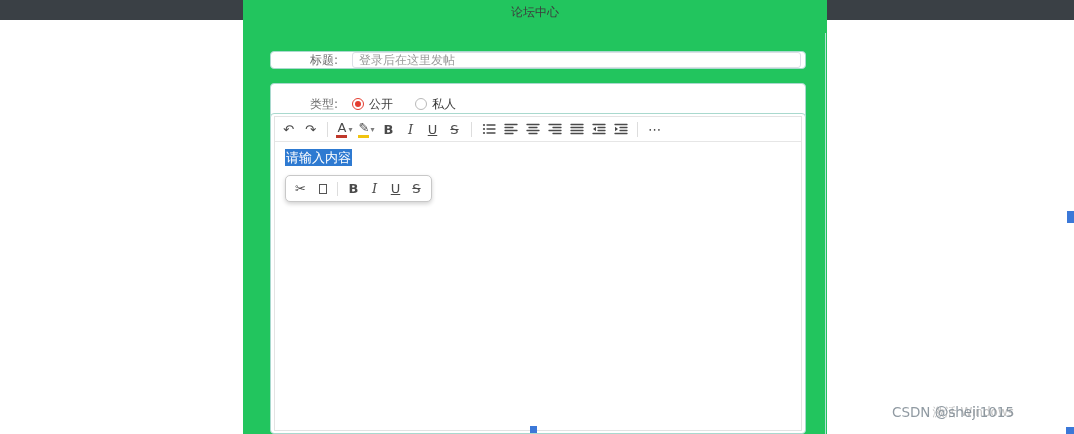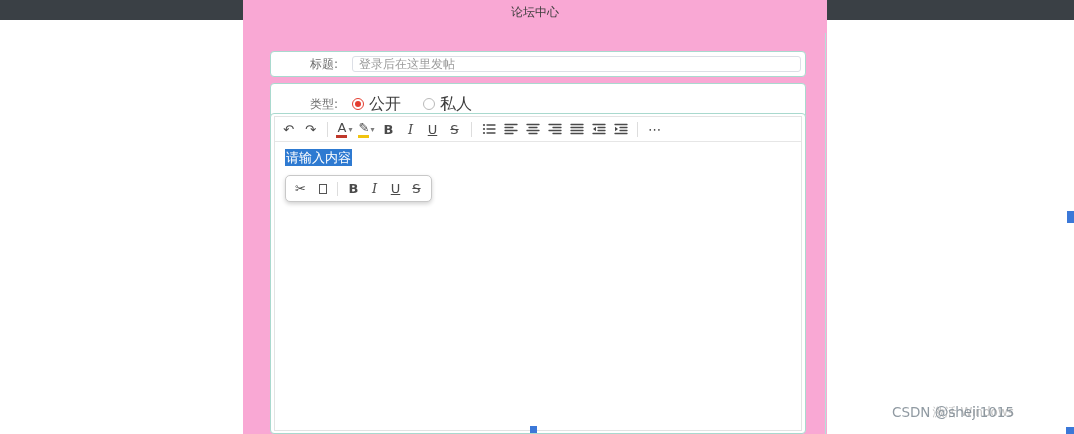--- a/index.html
+++ b/index.html
@@ -4,30 +4,30 @@
 <style>
   * { margin:0; padding:0; box-sizing:border-box; }
   html,body { width:1074px; height:434px; }
   body {
     position:relative; overflow:hidden; background:#fff;
     font-family:"DejaVu Sans", sans-serif; font-size:12px; color:#333;
   }
   
   .topbar { position:absolute; left:0; top:0; width:1074px; height:20px; background:#3a4045; }
   
-  .column { position:absolute; left:243px; top:0; width:584px; height:434px; background:#f9a8d4; }
+  .column { position:absolute; left:243px; top:0; width:584px; height:434px; background:#22c55e; }
   .page-title { text-align:center; padding-top:4px; font-size:12px; color:#3d3d3d; }
   .form-right-border { position:absolute; left:825px; top:33px; width:1px; height:401px; background:#b5e0d8; }
 
   
   .form-row {
     position:absolute; left:27px; width:536px;
     border:1px solid #a9d9ce; border-radius:4px; background:#fff; display:flex;
   }
-  .row-title   { top:51px;  height:26px; align-items:center; }
+  .row-title   { top:51px;  height:18px; align-items:center; }
   .row-type    { top:83px;  height:42px; align-items:center; }
   .row-content { top:113px; height:321px; align-items:stretch; }
   .row-label {
     width:77px; flex:0 0 77px; text-align:right; padding-right:10px;
     color:#6b6b6b; font-size:12px;
   }
   .row-content .row-label { padding-top:178px; }
 
   .title-input {
     flex:1; margin:3px 4px; border:1px solid #dcdfe6; border-radius:3px;
@@ -39,21 +39,21 @@
   .radio-group { display:flex; align-items:center; gap:22px; padding-left:4px; }
   .radio { display:flex; align-items:center; gap:5px; cursor:pointer; }
   .radio-circle {
     width:12px; height:12px; border-radius:50%; border:1px solid #b9b9b9; background:#fff;
     display:flex; align-items:center; justify-content:center;
   }
   .radio.checked .radio-circle { border-color:#e43d30; }
   .radio.checked .radio-circle::after {
     content:""; width:6px; height:6px; border-radius:50%; background:#e43d30;
   }
-  .radio-label { font-size:16px; color:#3d3d3d; }
+  .radio-label { font-size:12px; color:#3d3d3d; }
 
   
   .editor {
     flex:1; margin:2px 3px; border:1px solid #e3e3e3; background:#fff;
     display:flex; flex-direction:column; min-width:0;
   }
   .editor-menubar {
     height:23px; display:flex; align-items:center; gap:2px; padding:0 4px;
     border-bottom:1px solid #e6e6e6; font-size:12.5px; color:#24292e;
   }

